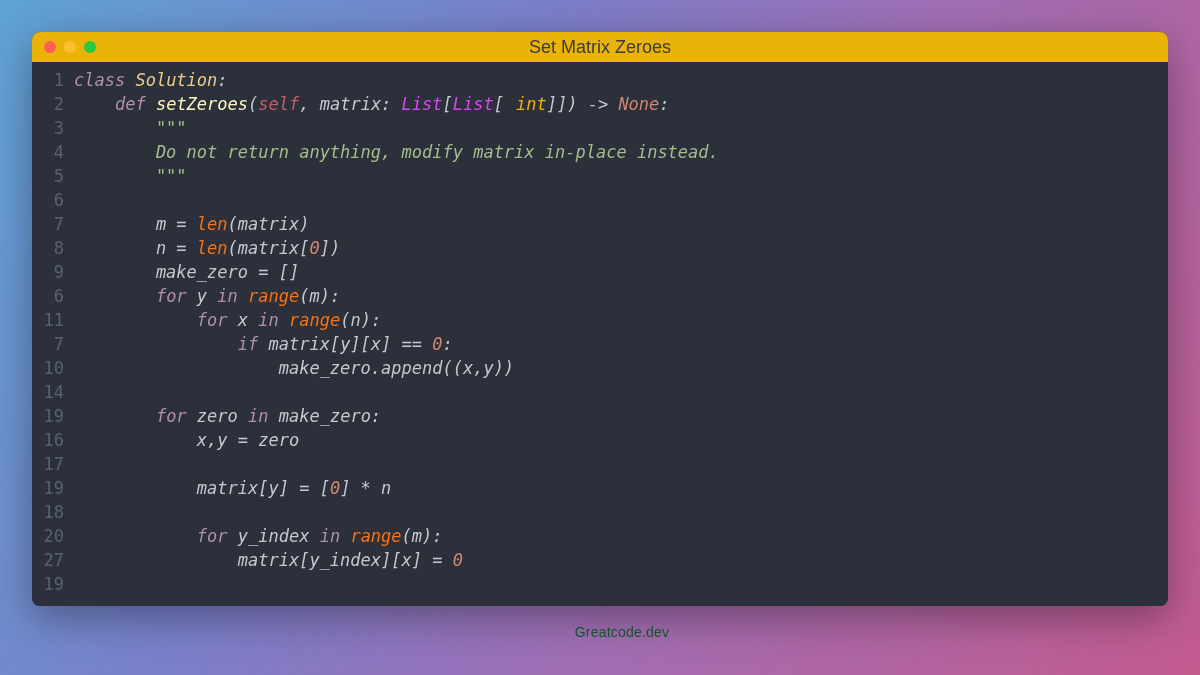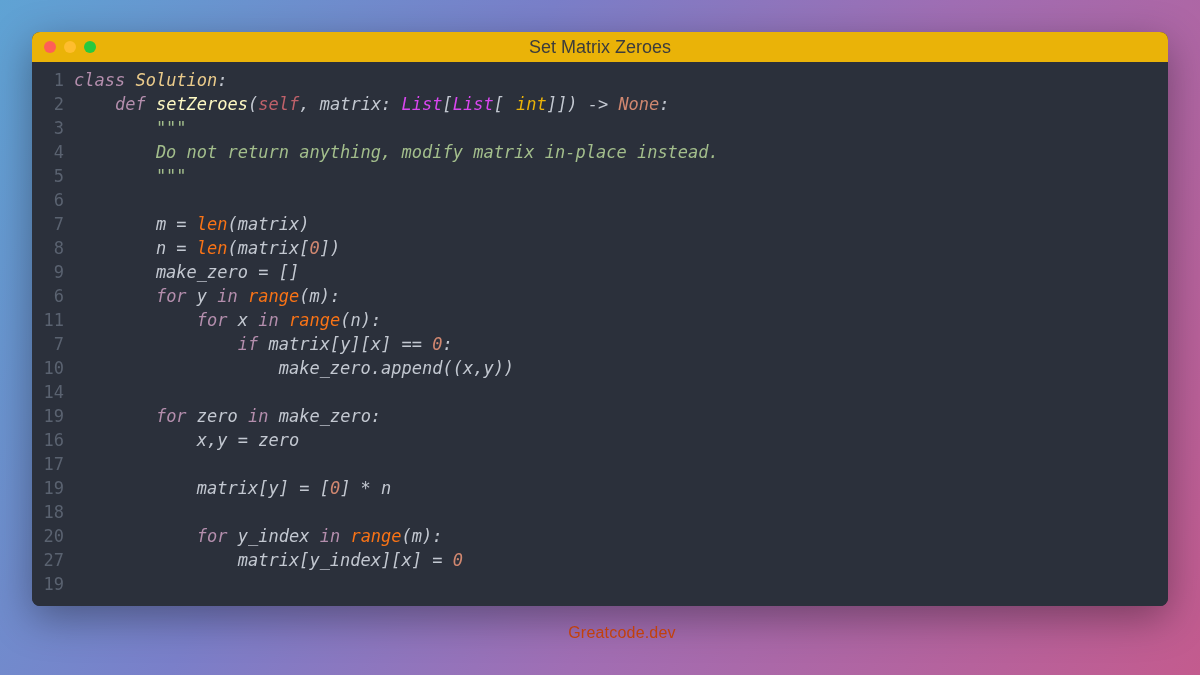--- a/index.html
+++ b/index.html
@@ -70,22 +70,22 @@
   .builtin2 { color: #f97316; }
   .ctype { color: #eab308; margin-left: 12px; }
   .str  { color: #a3be8c; }
   .num  { color: #d08770; }
   .pn   { color: #c3c8d1; }
   .id   { color: #c3c8d1; }
   .const{ color: #d08770; }
   .footer {
     margin-top: 18px;
     font-family: -apple-system, "Segoe UI", Helvetica, Arial, sans-serif;
-    font-size: 16px;
-    color: #c2410c;
+    font-size: 14px;
+    color: #14532d;
     letter-spacing: 0.2px;
     margin-left: 44px;
   }
 </style>
 </head>
 <body>
 
 <div class="window">
   <div class="titlebar">
     <div class="dots">

